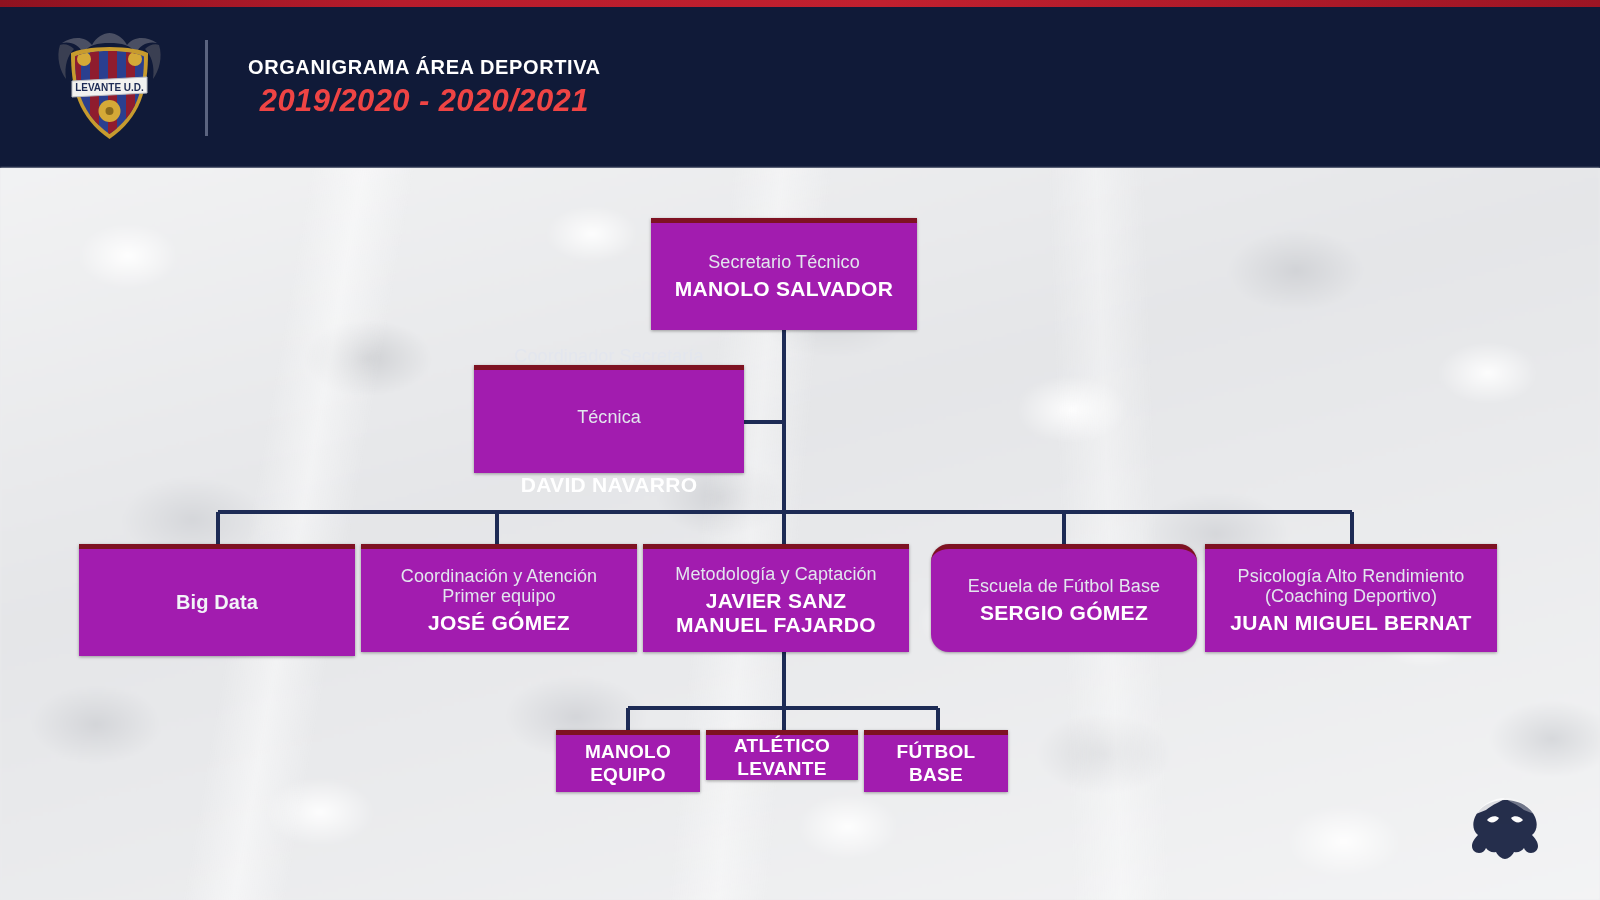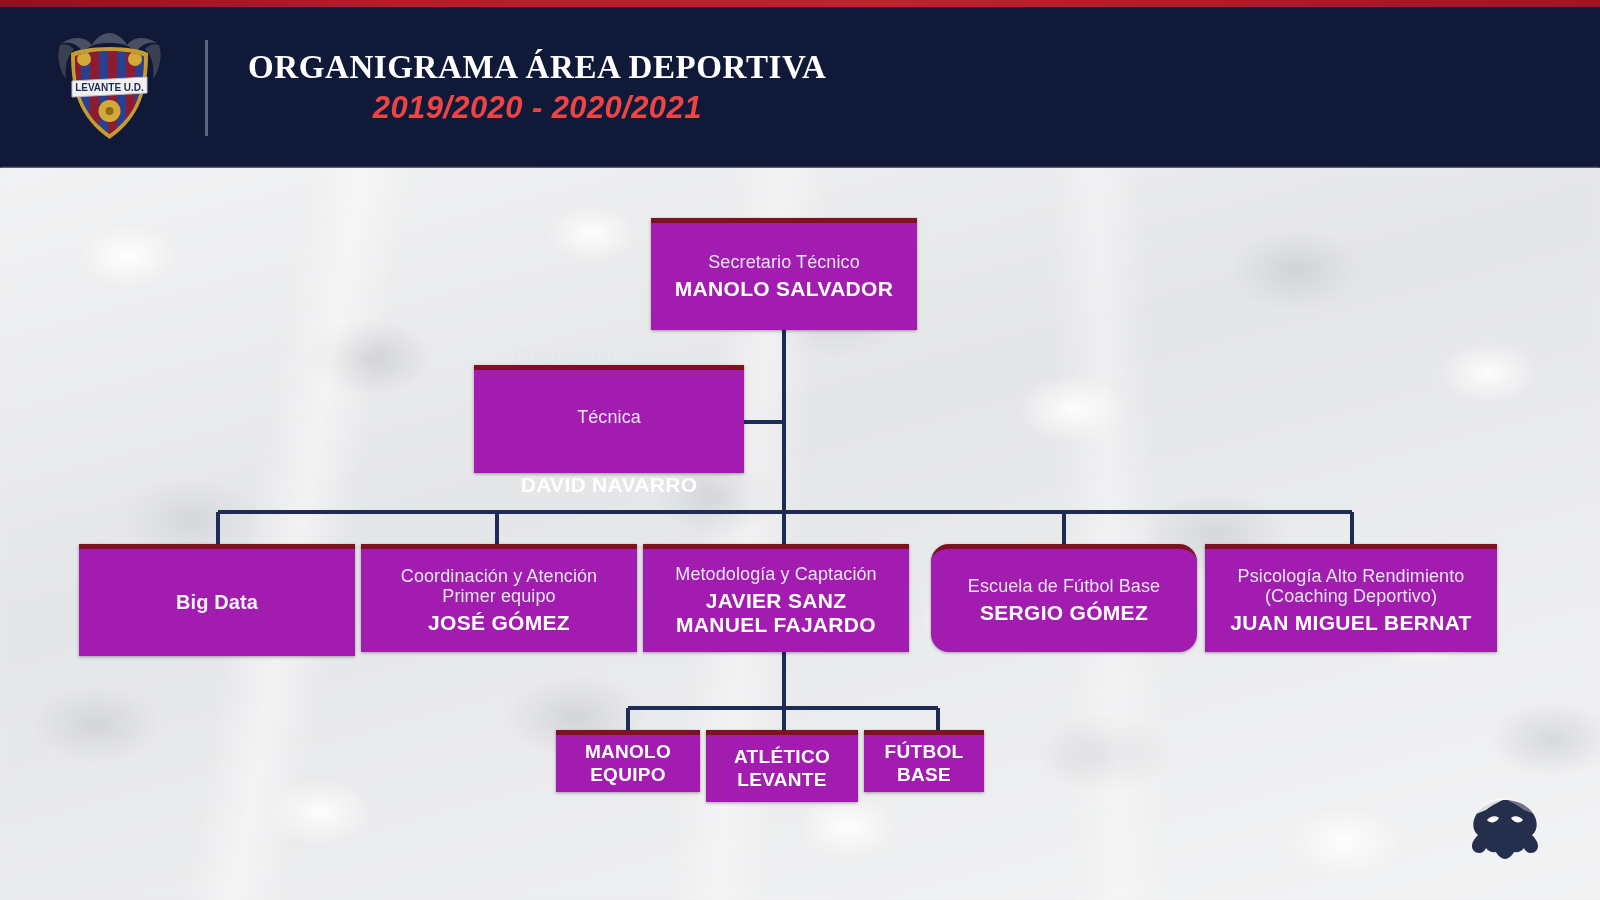--- a/index.html
+++ b/index.html
@@ -59,23 +59,22 @@
   #header-inner{
     position:absolute; left:0; top:7px; width:1600px; height:161px;
     display:flex; align-items:center; padding-left:52px;
   }
   #crest{ width:115px; height:130px; position:relative; flex:0 0 auto; }
   #header-divider{
     width:3px; height:96px; background:#5b6480; margin:0 40px 0 38px; flex:0 0 auto;
   }
   #header-text{ display:flex; flex-direction:column; justify-content:center; }
   #header-title{
-    color:#ffffff; font-size:33px; font-weight:bold; letter-spacing:.6px;
+    color:#ffffff; font-size:20px; font-weight:bold; letter-spacing:.6px;
     line-height:1.14;
-    font-family:Liberation Serif, serif;
   }
   #header-subtitle{
     color:#ef4444; font-size:31px; font-weight:bold; font-style:italic;
     letter-spacing:.4px; margin-top:4px;
   }
 
   
   #chart{ position:absolute; left:0; top:168px; width:1600px; height:732px; }
   #lines{ position:absolute; left:0; top:0; width:1600px; height:732px; }
 
@@ -215,26 +214,26 @@
     <div class="role">Psicología Alto Rendimiento</div>
     <div class="role">(Coaching Deportivo)</div>
     <div class="person">JUAN MIGUEL BERNAT</div>
   </div>
 
   <div class="node plain small" style="left:556px; top:562px; width:144px; height:62px;">
     <div class="person" style="margin-top:0;">MANOLO</div>
     <div class="person" style="margin-top:0;">EQUIPO</div>
   </div>
 
-  <div class="node plain small" style="left:706px; top:562px; width:152px; height:72px;">
+  <div class="node plain small" style="left:706px; top:562px; width:152px; height:50px;">
     <div class="person" style="margin-top:0;">ATLÉTICO</div>
     <div class="person" style="margin-top:0;">LEVANTE</div>
   </div>
 
-  <div class="node plain small" style="left:864px; top:562px; width:120px; height:62px;">
+  <div class="node plain small" style="left:864px; top:562px; width:144px; height:62px;">
     <div class="person" style="margin-top:0;">FÚTBOL</div>
     <div class="person" style="margin-top:0;">BASE</div>
   </div>
 
   <svg id="frog" viewBox="0 0 86 72">
     <path d="M43 10 C29 10 17 17 13 27 C10 34 11 41 16 45 C13 48 10 52 10 56
              C10 60 13 63 17 63 C20 63 23 61 24 58 C26 61 30 63 34 62
              C36 66 40 69 43 69 C46 69 50 66 52 62 C56 63 60 61 62 58
              C63 61 66 63 69 63 C73 63 76 60 76 56 C76 52 73 48 70 45
              C75 41 76 34 73 27 C69 17 57 10 43 10 Z" fill="#10193a"></path>

